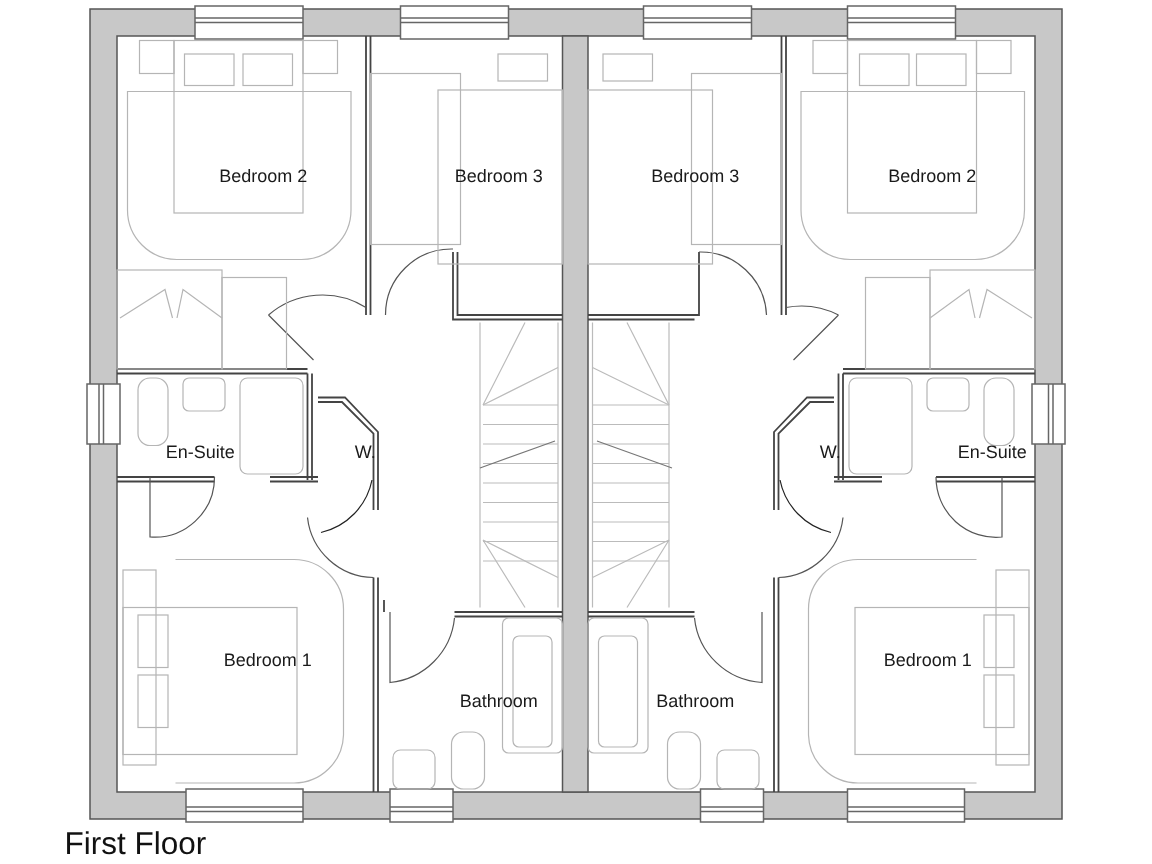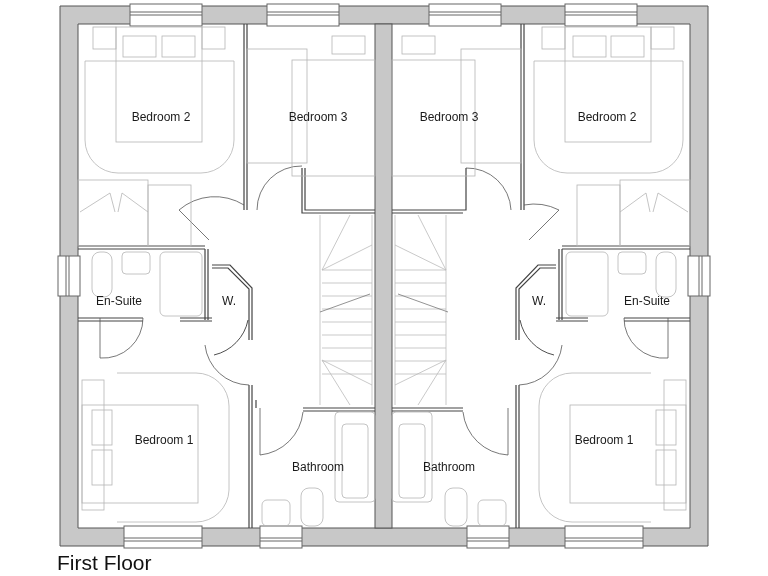--- a/index.html
+++ b/index.html
@@ -1,19 +1,19 @@
 <!DOCTYPE html>
 <html><head>
 <meta charset="utf-8">
 <style>
   html, body { margin: 0; padding: 0; background: #ffffff; }
   body { width: 768px; height: 576px; position: relative; overflow: hidden; font-family: "Liberation Sans", sans-serif; }
   #plan { position: absolute; left: 0; top: 0; width: 768px; height: 576px; }
-  .room-label { position: absolute; font-size: 12px; color: #1a1a1a; white-space: nowrap; transform: translate(-50%, -50%); font-family: "Liberation Sans", sans-serif; }
-  .floor-title { position: absolute; left: 57px; top: 551px; font-size: 21px; color: #111; font-family: "Liberation Sans", sans-serif; }
+  .room-label { position: absolute; font-size: 12px; color: #1a1a1a; white-space: nowrap; transform: translate(-50%, -50%); font-family: "Liberation Sans", sans-serif; padding-left: 29px; }
+  .floor-title { position: absolute; left: 43px; top: 551px; font-size: 21px; color: #111; font-family: "Liberation Sans", sans-serif; }
 </style>
 </head>
 <body>
 
 <svg id="plan" viewBox="0 0 768 576" xmlns="http://www.w3.org/2000/svg">
 
   <g>
     <path d="M60,6 H708 V546 H60 Z M78,24 V528 H690 V24 Z" fill="#c8c8c8" fill-rule="evenodd" stroke="#555" stroke-width="1"></path>
 
     <rect x="375" y="24" width="17" height="504" fill="#c8c8c8" stroke="#555" stroke-width="1"></rect>

